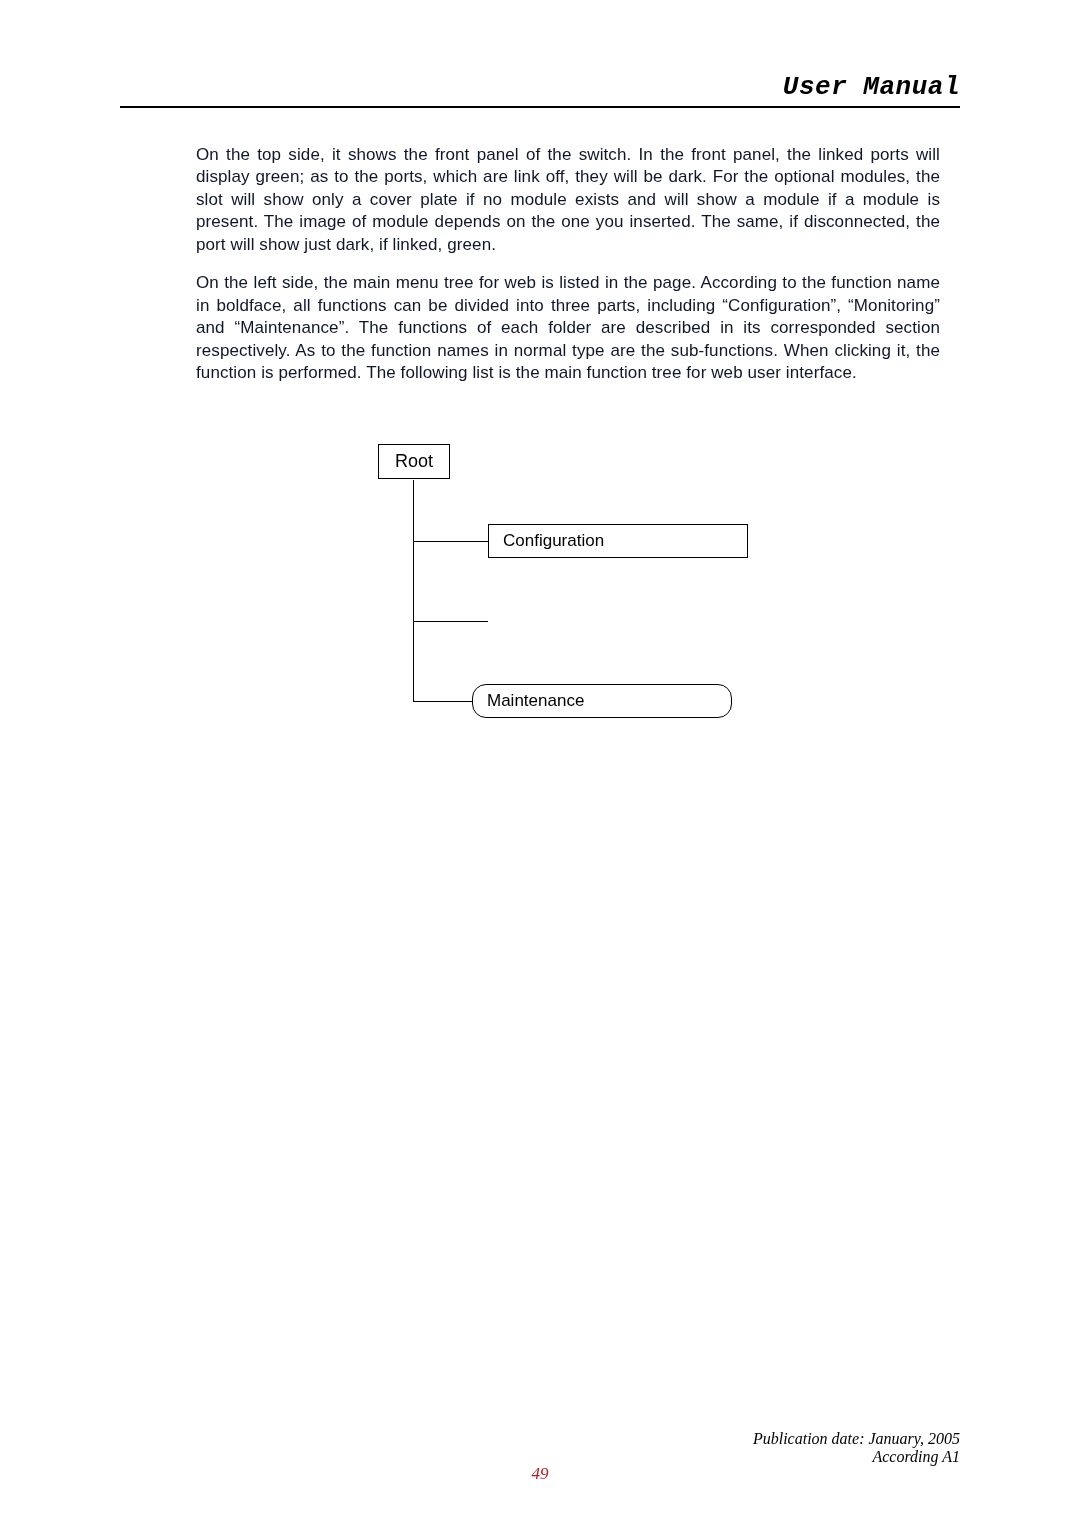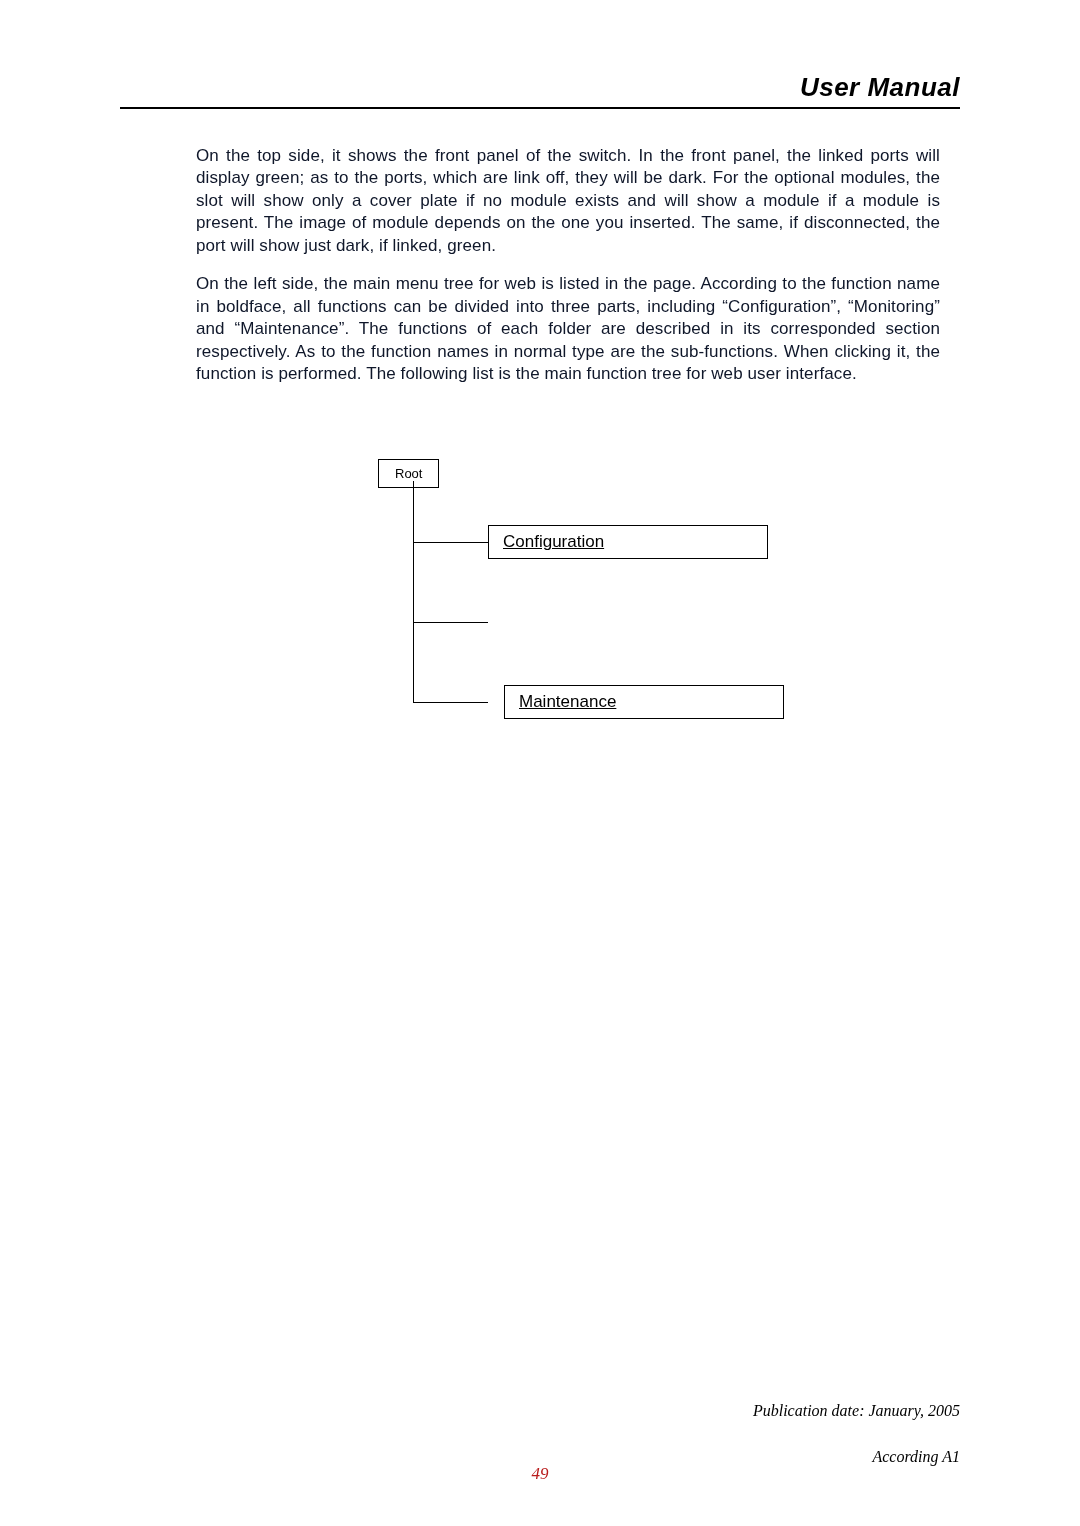--- a/index.html
+++ b/index.html
@@ -15,21 +15,21 @@
       position: relative;
       padding: 72px 120px 60px 120px;
     }
     .header {
       text-align: right;
       border-bottom: 2px solid #000;
       padding-bottom: 4px;
       margin-bottom: 36px;
     }
     .header-title {
-      font-family: Liberation Sans, sans-serif;
+      font-family: Liberation Mono, monospace;
       font-weight: bold;
       font-style: italic;
       font-size: 26px;
       color: #000;
       letter-spacing: 0.5px;
       margin-left: 25px;
     }
     .content {
       padding-left: 38px;
       padding-right: 20px;
@@ -57,39 +57,38 @@
     }
     .tree-diagram {
       position: relative;
       width: 500px;
       height: 340px;
       margin: 60px auto 0 auto;
       margin-left: 200px;
     }
     .tree-root {
       position: absolute;
-      top: 14px;
+      top: 0;
       left: 20px;
       border: 1.5px solid #000;
       padding: 6px 16px;
-      font-size: 13px;
+      font-size: 18px;
       background: #fff;
     }
     .tree-node {
       position: absolute;
       border: 1.5px solid #000;
       padding: 6px 14px;
       font-size: 17px;
       background: #fff;
-      width: 280px;
-      text-decoration: underline;
+      width: 260px;
     }
     .tree-node-1 { top: 80px; left: 130px; }
     .tree-node-2 { top: 160px; left: 130px; }
-    .tree-node-3 { top: 240px; left: 146px; }
+    .tree-node-3 { top: 240px; left: 114px; border-radius: 14px; }
     .tree-line-vertical {
       position: absolute;
       border-left: 1.5px solid #000;
       left: 55px;
       top: 36px;
       height: 222px;
     }
     .tree-line-h1, .tree-line-h2, .tree-line-h3 {
       position: absolute;
       border-top: 1.5px solid #000;
@@ -103,21 +102,20 @@
       position: absolute;
       bottom: 60px;
       right: 120px;
       text-align: right;
     }
     .footer-line {
       font-family: 'Times New Roman', Times, serif;
       font-style: italic;
       font-size: 16px;
       color: #000;
-      margin-top: 28px;
     }
     .page-number {
       position: absolute;
       bottom: 42px;
       left: 0;
       right: 0;
       text-align: center;
       font-family: 'Times New Roman', Times, serif;
       font-style: italic;
       font-size: 17px;

